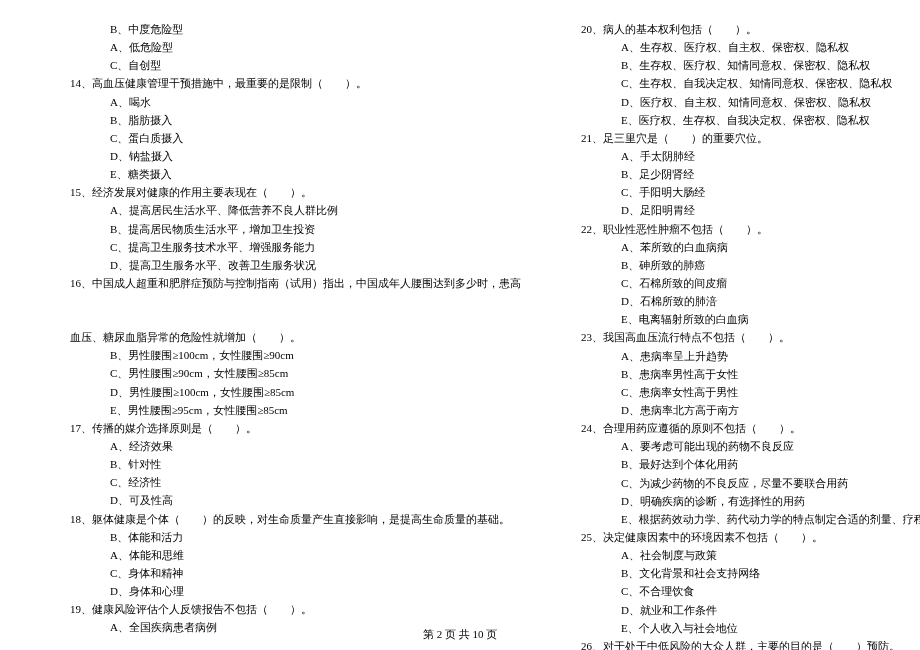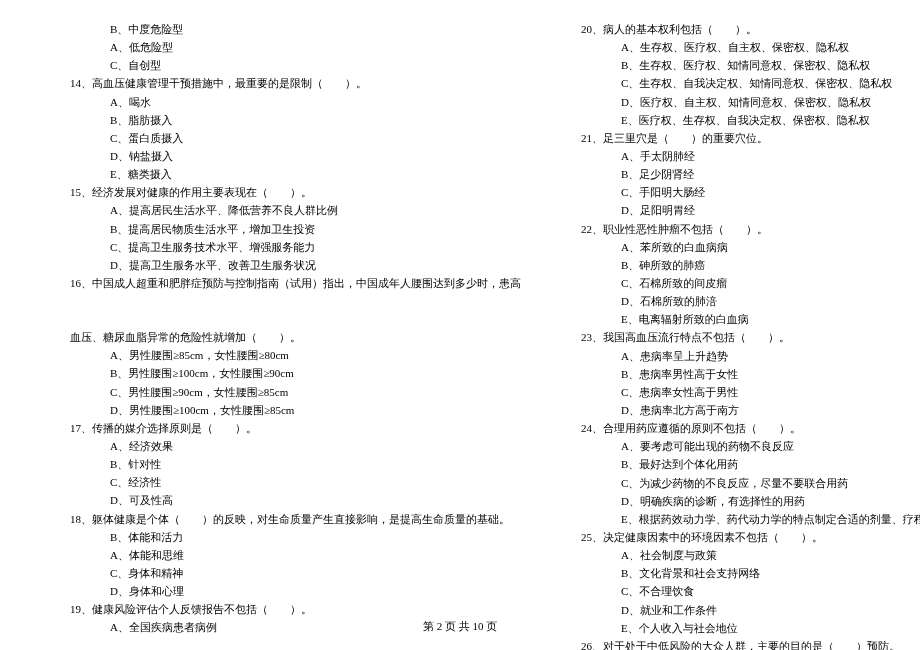--- a/index.html
+++ b/index.html
@@ -31,21 +31,21 @@
       white-space: nowrap;
     }
     .q-cont {
       padding-left: 20px;
       line-height: 1.65;
       white-space: nowrap;
       margin-top: 36px;
     }
     .footer {
       position: absolute;
-      bottom: 16px;
+      bottom: 8px;
       left: 0;
       right: 0;
       text-align: center;
       font-size: 11px;
     }
   </style>
 </head>
 <body>
 
 <div class="columns">
@@ -59,24 +59,24 @@
     <div class="opt">C、蛋白质摄入</div>
     <div class="opt">D、钠盐摄入</div>
     <div class="opt">E、糖类摄入</div>
     <div class="q">15、经济发展对健康的作用主要表现在（　　）。</div>
     <div class="opt">A、提高居民生活水平、降低营养不良人群比例</div>
     <div class="opt">B、提高居民物质生活水平，增加卫生投资</div>
     <div class="opt">C、提高卫生服务技术水平、增强服务能力</div>
     <div class="opt">D、提高卫生服务水平、改善卫生服务状况</div>
     <div class="q">16、中国成人超重和肥胖症预防与控制指南（试用）指出，中国成年人腰围达到多少时，患高</div>
     <div class="q-cont">血压、糖尿血脂异常的危险性就增加（　　）。</div>
-    <div class="opt">A、男性腰围≥85cm，女性腰围≥80cm</div>
     <div class="opt">B、男性腰围≥100cm，女性腰围≥90cm</div>
     <div class="opt">C、男性腰围≥90cm，女性腰围≥85cm</div>
     <div class="opt">D、男性腰围≥100cm，女性腰围≥85cm</div>
+    <div class="opt">E、男性腰围≥95cm，女性腰围≥85cm</div>
     <div class="q">17、传播的媒介选择原则是（　　）。</div>
     <div class="opt">A、经济效果</div>
     <div class="opt">B、针对性</div>
     <div class="opt">C、经济性</div>
     <div class="opt">D、可及性高</div>
     <div class="q">18、躯体健康是个体（　　）的反映，对生命质量产生直接影响，是提高生命质量的基础。</div>
     <div class="opt">B、体能和活力</div>
     <div class="opt">A、体能和思维</div>
     <div class="opt">C、身体和精神</div>
     <div class="opt">D、身体和心理</div>

